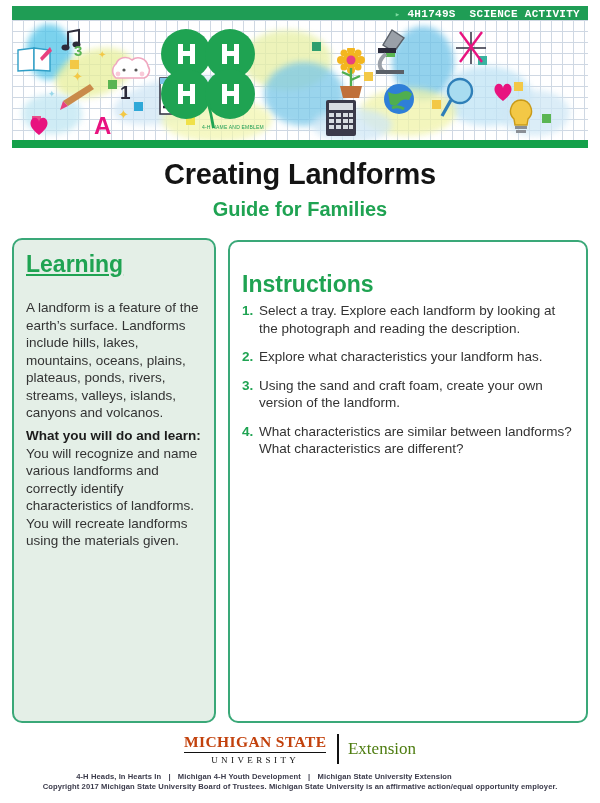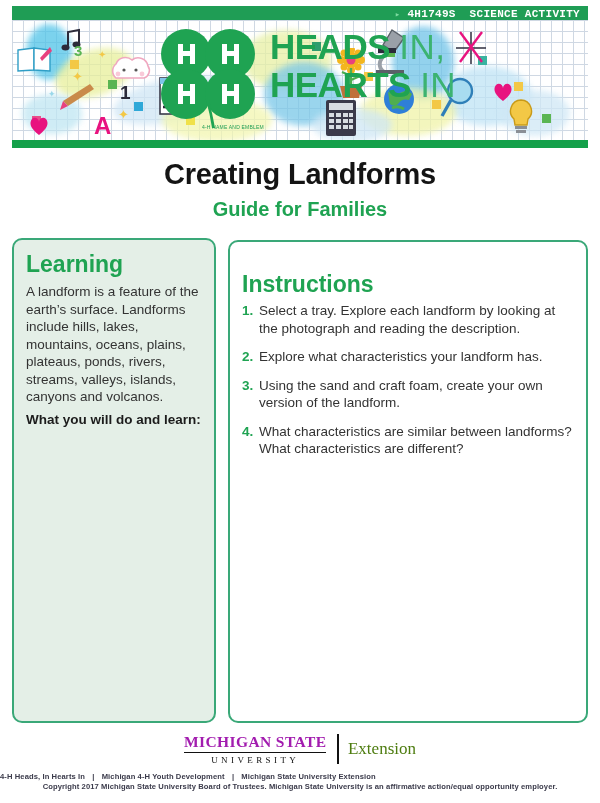--- a/index.html
+++ b/index.html
@@ -82,52 +82,52 @@
     padding: 12px 10px 10px 12px;
   }
   .panel-right {
     position: absolute; left: 228px; top: 240px; width: 360px; height: 483px;
     border: 2px solid #3aa878; border-radius: 10px; background: #ffffff;
     padding: 10px 12px 10px 12px;
   }
   .panel-head {
     font-size: 23px; font-weight: bold; color: #1fa352; line-height: 25px;
   }
-  .panel-head.two { margin-bottom: 6px; }
+  .panel-head.two { margin-bottom: 22px; text-decoration: underline; }
   .panel-head.one { margin-bottom: 5px; margin-top: 20px; }
 
   .lbl { font-size: 13.5px; font-weight: bold; color: #1c1c1c; margin-top: 6px; margin-bottom: 2px; }
   .para { font-size: 13.5px; color: #333333; line-height: 17.5px; }
   .para.spaced { margin-bottom: 2px; }
 
   .ilist { list-style: none; }
   .ilist li { display: flex; margin-bottom: 11px; }
   .inum {
     flex: 0 0 17px; font-size: 13.5px; font-weight: bold; color: #1fa352; line-height: 17.5px;
   }
   .itxt { font-size: 13.5px; color: #333333; line-height: 17.5px; }
 
   
   .msu { position: absolute; left: 0; top: 733px; width: 600px; text-align: center; }
   .msu-inner { display: inline-flex; align-items: center; }
   .msu-left { text-align: center; }
   .msu-top {
-    font-size: 15.5px; font-weight: bold; color: #a21caf; letter-spacing: 0.4px;
+    font-size: 15.5px; font-weight: bold; color: #c2410c; letter-spacing: 0.4px;
     border-bottom: 1.6px solid #111; padding-bottom: 1px;
     font-family: "Liberation Serif", serif;
   }
   .msu-bot {
     font-size: 9px; color: #111; letter-spacing: 3.4px; margin-top: 2px;
     font-family: "Liberation Serif", serif;
   }
   .msu-div { width: 1.6px; height: 30px; background: #111; margin: 0 9px 0 11px; }
   .msu-ext { font-size: 17px; color: #4d7c0f; font-family: "Liberation Serif", serif; }
 
   .fine1 {
-    position: absolute; left: 0; top: 772px; width: 528px; 
+    position: absolute; left: 0; top: 772px; width: 528px; text-align: center;
     font-size: 7.6px; color: #3a3a4a; font-weight: bold; letter-spacing: .1px;
   }
   .fine2 {
     position: absolute; left: 0; top: 782px; width: 600px; text-align: center;
     font-size: 7.6px; color: #3a3a4a; font-weight: bold; letter-spacing: .1px;
   }
   .sep { display: inline-block; padding: 0 5px; }
 </style>
 </head>
 <body>
@@ -303,43 +303,34 @@
       </g>
       <g fill="#ffffff">
         <path d="M24 22 h5 v7 h7 v-7 h5 v20 h-5 v-8 h-7 v8 h-5 Z"></path>
         <path d="M68 22 h5 v7 h7 v-7 h5 v20 h-5 v-8 h-7 v8 h-5 Z"></path>
         <path d="M24 62 h5 v7 h7 v-7 h5 v20 h-5 v-8 h-7 v8 h-5 Z"></path>
         <path d="M68 62 h5 v7 h7 v-7 h5 v20 h-5 v-8 h-7 v8 h-5 Z"></path>
       </g>
     </svg>
     <div class="clover-cap">4-H NAME AND EMBLEM</div>
 
-    <div class="wordmark">
-      <div class="wm-line">
-        <span>HEADS</span>
-        <span class="light">IN,</span>
-      </div>
-      <div class="wm-line">
-        <span>HEARTS</span>
-        <span class="light">IN</span>
-      </div>
-    </div>
 
     <div class="banner-bar-bottom"></div>
   </div>
 
   <div class="title">Creating Landforms</div>
   <div class="subtitle">Guide for Families</div>
 
   <div class="panel-left">
     <div class="panel-head two">
       <div>Learning</div>
     </div>
     <div class="para spaced">A landform is a feature of the earth’s surface. Landforms include hills, lakes, mountains, oceans, plains, plateaus, ponds, rivers, streams, valleys, islands, canyons and volcanos.</div>
     <div class="lbl">What you will do and learn:</div>
+    <div class="para">You will recognize and name various landforms and correctly identify characteristics of landforms. You will recreate landforms using the materials given.</div>
   </div>
 
   <div class="panel-right">
     <div class="panel-head one">Instructions</div>
     <ul class="ilist">
       <li>
         <span class="inum">1.</span>
         <span class="itxt">Select a tray. Explore each landform by looking at the photograph and reading the description.</span>
       </li>
       <li>

